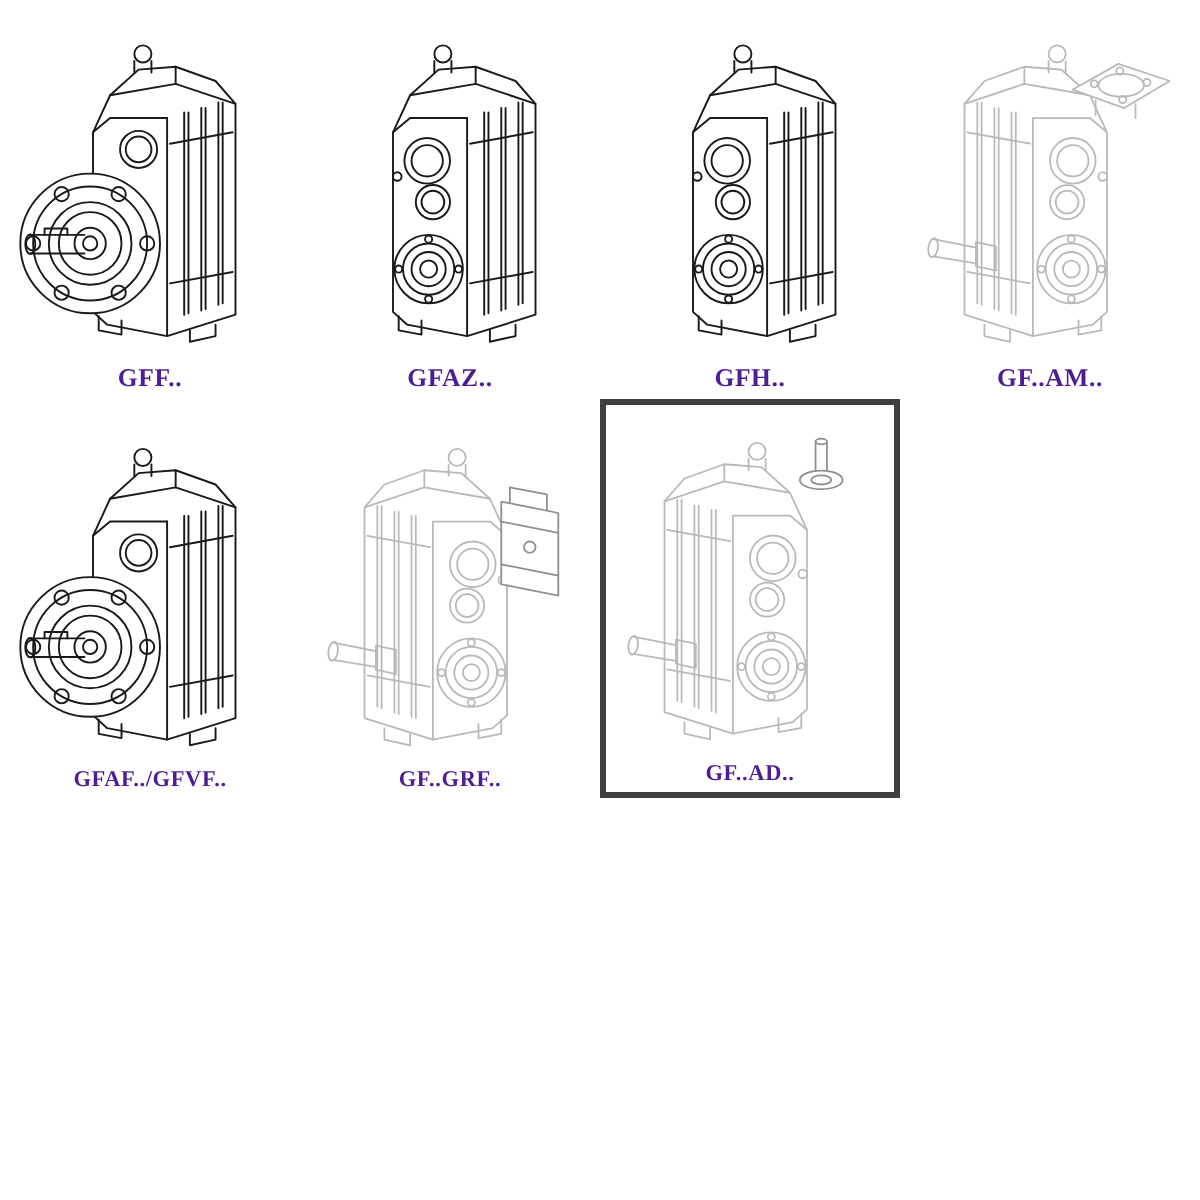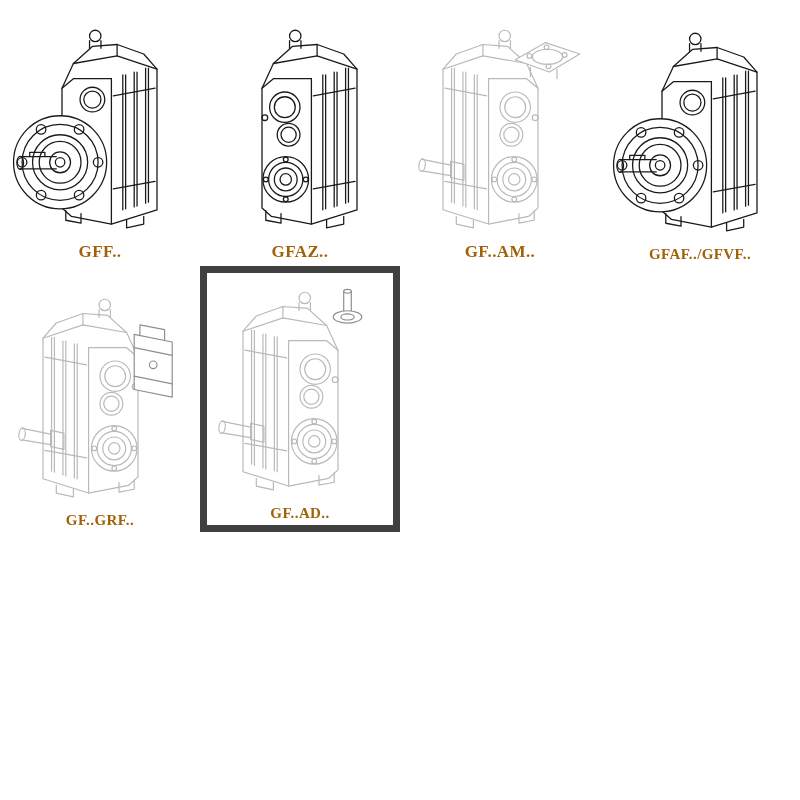--- a/index.html
+++ b/index.html
@@ -8,25 +8,25 @@
     display:grid;
     grid-template-columns:repeat(4,200px);
     grid-template-rows:repeat(3,266px);
     font-family:"Liberation Serif", serif;
   }
   figure.cell{
     margin:0;display:flex;flex-direction:column;
     align-items:center;justify-content:flex-end;
     padding-bottom:4px;box-sizing:border-box;
   }
-  figure.cell.boxed{border:7px solid #404040;}
+  figure.cell.boxed{border:4px solid #404040;}
   svg.drawing{width:190px;height:222px;display:block;}
   figcaption.caption{
     font-weight:bold;font-size:17px;letter-spacing:.4px;
-    color:#a16207;text-align:right;line-height:1.1;
+    color:#4c1d95;text-align:right;line-height:1.1;
     margin-top:2px;white-space:nowrap;
   }
   .row3 figcaption.caption{font-size:15px;}
   
   .ink{stroke:#1a1a1a;fill:none;stroke-width:1.35;stroke-linejoin:round;stroke-linecap:round;}
   .ink-light{stroke:#b9b9b9;fill:none;stroke-width:1.25;stroke-linejoin:round;stroke-linecap:round;}
   .ink-mid{stroke:#555555;fill:none;stroke-width:1.25;stroke-linejoin:round;stroke-linecap:round;}
   .ink-mid2{stroke:#8f8f8f;fill:none;stroke-width:1.25;stroke-linejoin:round;stroke-linecap:round;}
   .defs-hidden{position:absolute;width:0;height:0;overflow:hidden;}
 </style>
@@ -216,20 +216,26 @@
 
 
   <figure class="cell">
     <svg class="drawing" viewBox="0 0 200 232">
       <use href="#sym-hollow"></use>
     </svg>
     <figcaption class="caption">GFAZ..</figcaption>
   </figure>
 
 
+  <figure class="cell">
+    <svg class="drawing" viewBox="0 0 200 232">
+      <use href="#sym-hollow"></use>
+    </svg>
+    <figcaption class="caption">GFH..</figcaption>
+  </figure>
 
 
   <figure class="cell">
     <svg class="drawing" viewBox="0 0 200 232">
       <use href="#sym-light-am"></use>
     </svg>
     <figcaption class="caption">GF..AM..</figcaption>
   </figure>
 
 

